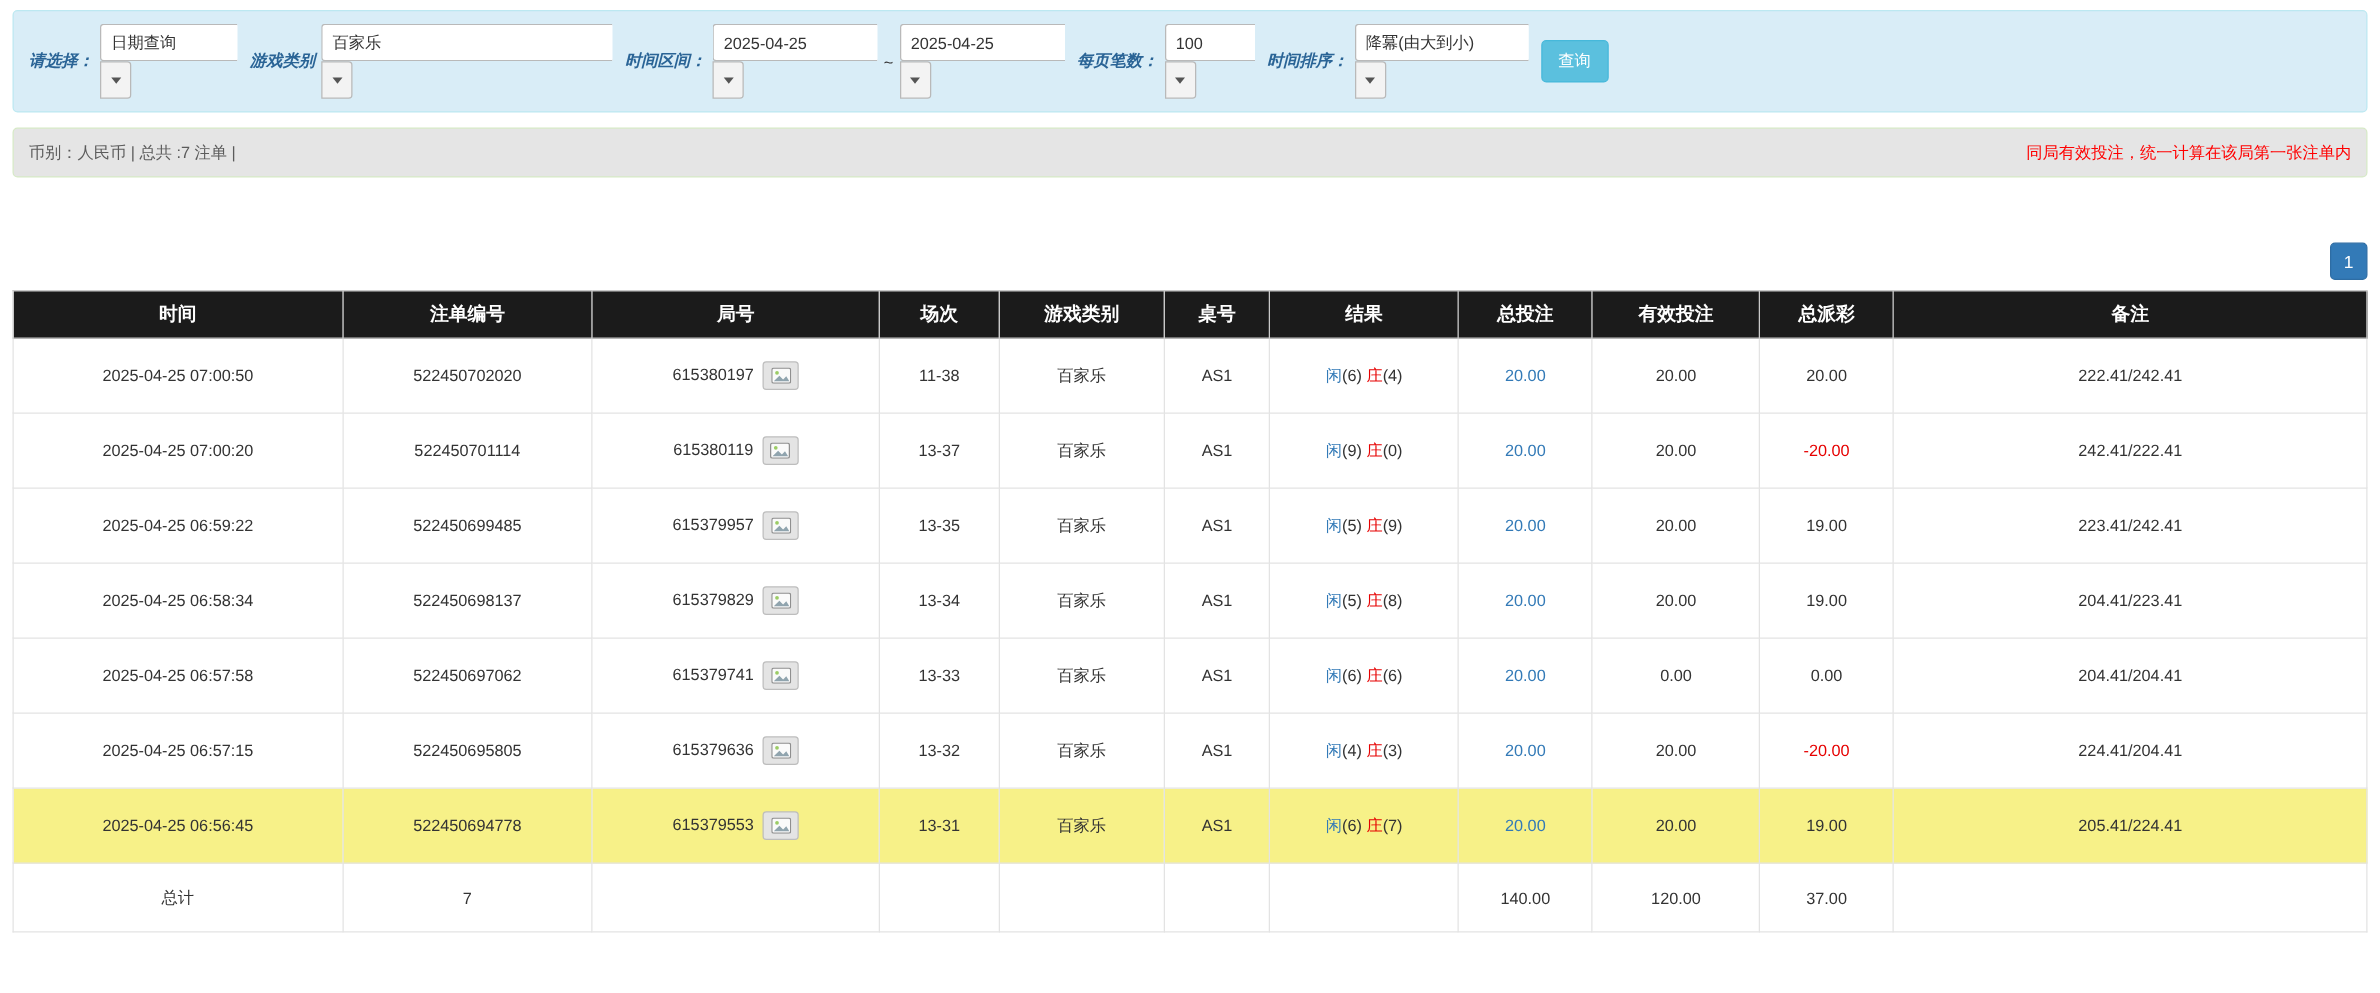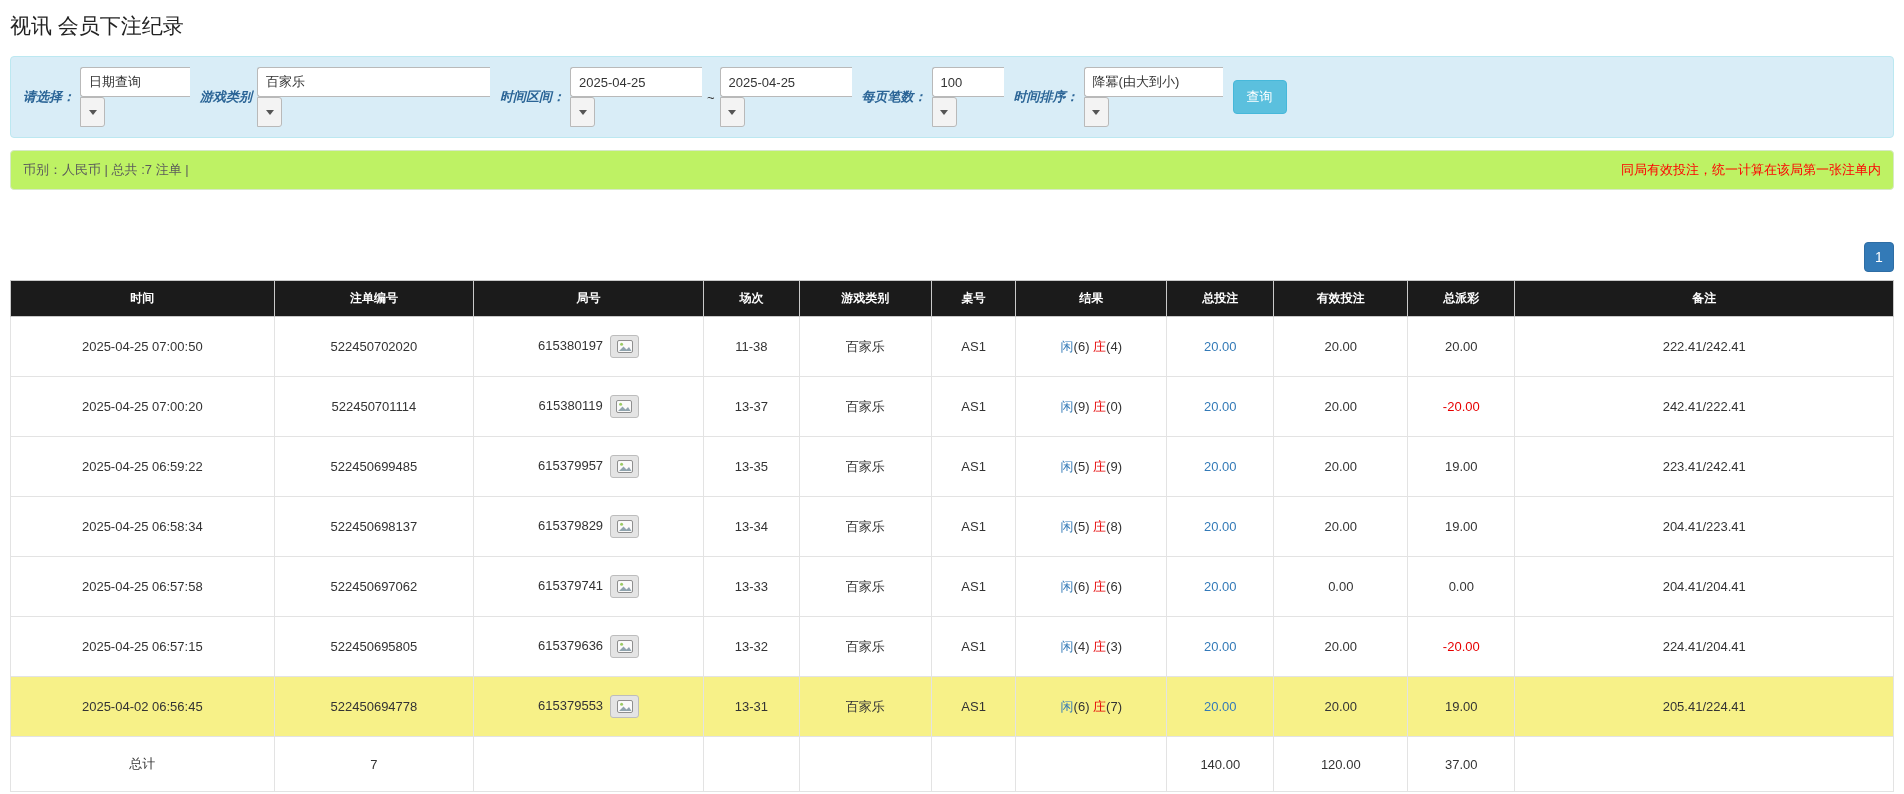--- a/index.html
+++ b/index.html
@@ -29,41 +29,41 @@
   }
   .caret { width: 0; height: 0; border-left: 4px solid transparent; border-right: 4px solid transparent; border-top: 5px solid #555; }
   .tilde { margin: 0 5px; color: #333; font-size: 13px; }
   .search-btn {
     margin-left: 10px; background: #5bc0de; border: 1px solid #46b8da; color: #fff;
     font-size: 13px; padding: 7px 13px; border-radius: 4px; cursor: pointer; font-family: inherit;
   }
 
   
   .info-bar {
-    background: #bef264; border: 1px solid #d6e9c6; border-radius: 4px;
+    background: #e5e5e5; border: 1px solid #d6e9c6; border-radius: 4px;
     padding: 10px 12px; display: flex; justify-content: space-between; align-items: flex-start;
     font-size: 13px; margin-bottom: 10px;
   }
   .info-left { color: #5b5b5b; }
   .info-right { color: #f00; }
 
   
   .pager { display: flex; justify-content: flex-end; }
   .pager-top { margin: 52px 0 8px; }
   .page-btn {
     min-width: 30px; height: 30px; background: #337ab7; border: 1px solid #2e6da4;
     color: #fff; font-size: 14px; border-radius: 4px; cursor: pointer;
     display: inline-flex; align-items: center; justify-content: center; font-family: inherit;
   }
 
   
   table.records { width: 100%; border-collapse: collapse; font-size: 13px; }
   table.records th {
     background: #1b1b1b; color: #fff; font-weight: bold; text-align: center;
-    padding: 9px 4px; border: 1px solid #c9c9c9; font-size: 12px;
+    padding: 9px 4px; border: 1px solid #c9c9c9; font-size: 15px;
   }
   table.records td {
     padding: 18px 6px; text-align: center; border: 1px solid #e3e3e3;
     background: #fff; color: #333; white-space: nowrap;
   }
   tr.highlight td { background: #f7f188; }
   .bet-link { color: #337ab7; text-decoration: none; cursor: pointer; }
   .player-label { color: #337ab7; }
   .banker-label { color: #e60000; }
   td.payout-cell.negative { color: #e60000; }
@@ -75,21 +75,20 @@
   tfoot td {
     background: #a6a6a6; color: #fff; padding: 9px 6px; border: 1px solid #d6d6d6;
     text-align: center; font-size: 13px;
   }
 </style>
 </head>
 <body>
 
 <div class="page">
 
-  <h1 class="page-title">视讯 会员下注纪录</h1>
 
   <div class="filter-bar">
     <span class="flabel">请选择：</span>
     <span class="combo">
       <input style="width: 110px;" value="日期查询">
       <button class="combo-btn">
           <span class="caret"></span>
         </button>
     </span>
 
@@ -312,21 +311,21 @@
     <td>
       <span class="player-label">闲</span><span>(4)</span>
       <span class="banker-label">庄</span><span>(3)</span>
     </td>
     <td><a class="bet-link">20.00</a></td>
     <td>20.00</td>
     <td class="payout-cell negative">-20.00</td>
     <td>224.41/204.41</td>
   </tr>
         <tr class="highlight">
-    <td>2025-04-02 06:56:45</td>
+    <td>2025-04-25 06:56:45</td>
     <td>522450694778</td>
     <td>
       <span>615379553</span><button class="icon-btn">
               <svg width="16" height="13" viewBox="0 0 16 13">
                 <rect x="0.5" y="0.5" width="15" height="12" rx="1.5" fill="#fafafa" stroke="#8f8f8f"></rect>
                 <circle cx="4.6" cy="4.2" r="1.5" fill="#9ccc65"></circle>
                 <path d="M2 11 L6.5 6.5 L9.5 9.5 L12 7 L14.5 11 Z" fill="#90a4ae"></path>
               </svg>
             </button>
     </td>

